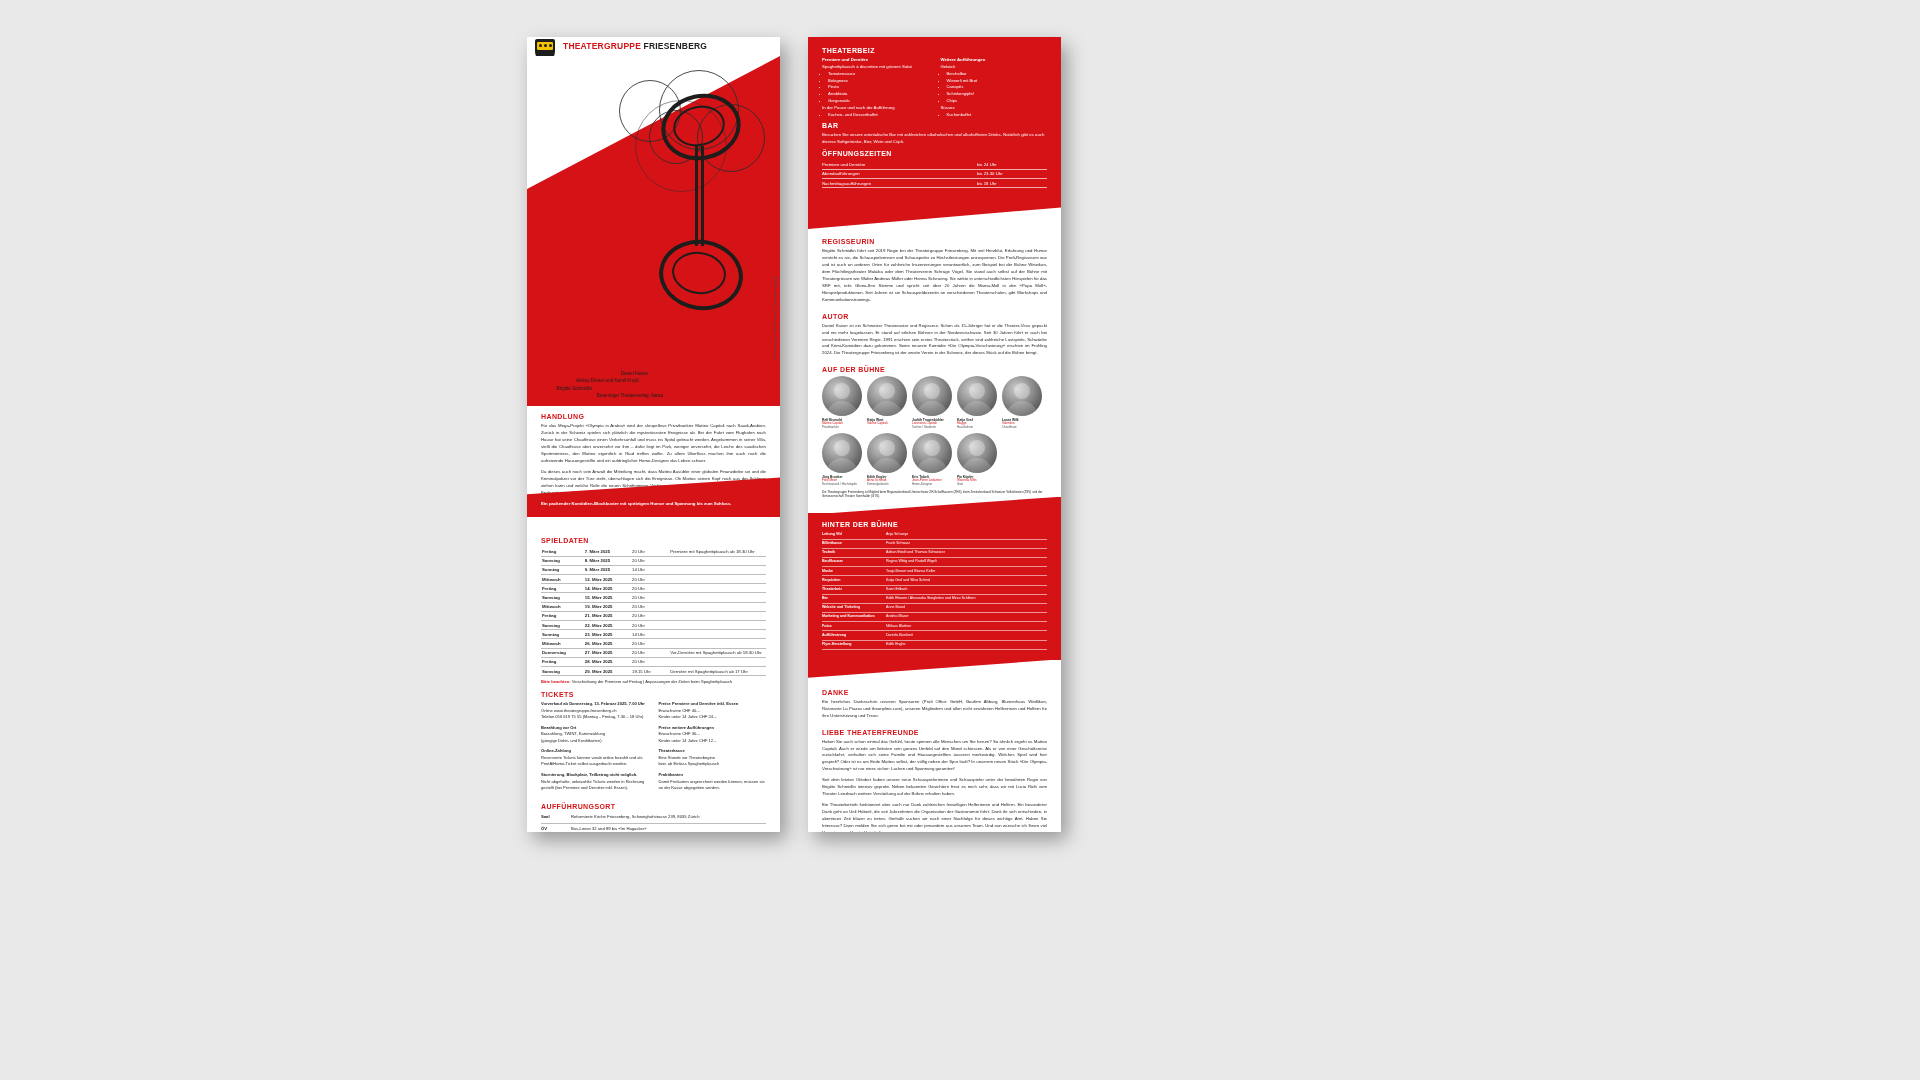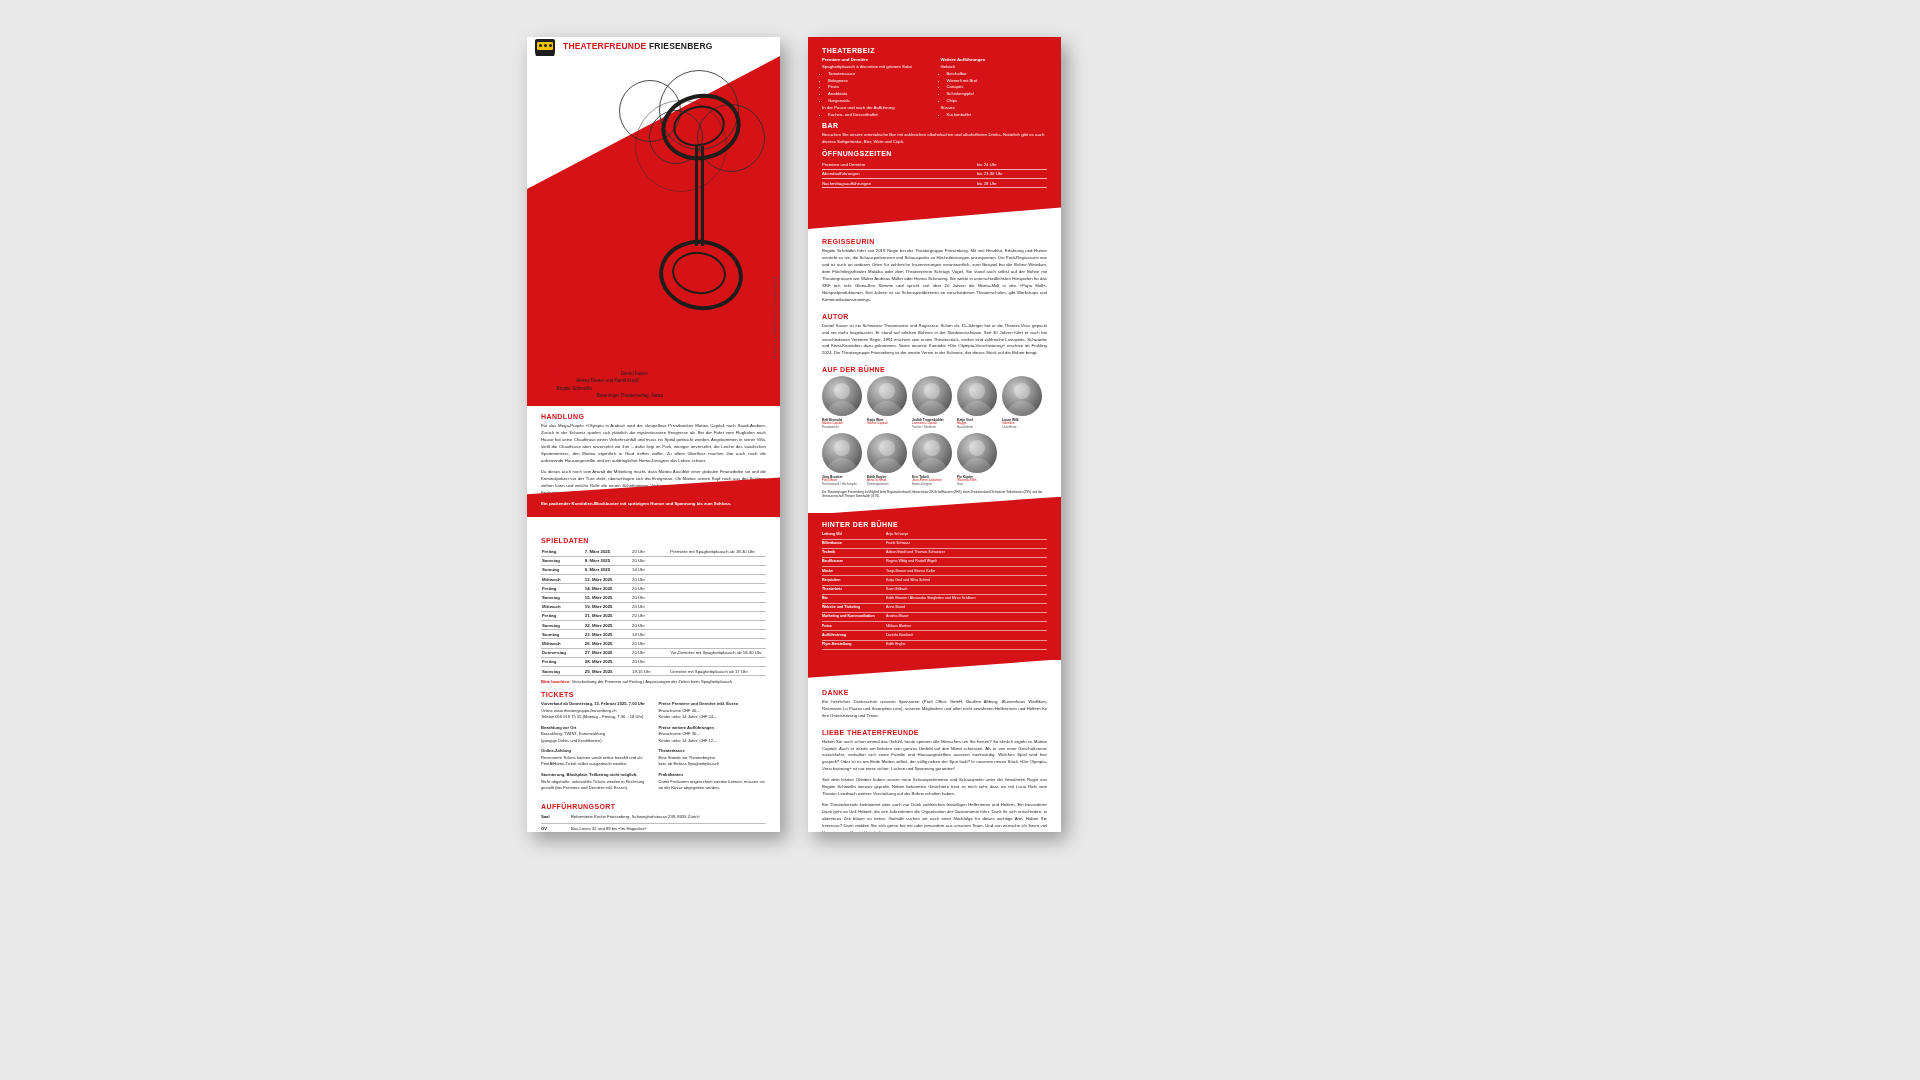--- a/index.html
+++ b/index.html
@@ -152,21 +152,21 @@
   <div class="page page-left">
 
     <div class="masthead">
       <div class="crest">
         <div class="c-in"></div>
         <div class="c-dot" style="left:4px"></div>
         <div class="c-dot" style="left:9px"></div>
         <div class="c-dot" style="left:14px"></div>
       </div>
       <div class="logo-txt">
-        <span class="t1">THEATERFREUNDE</span>
+        <span class="t1">THEATERGRUPPE</span>
         <span class="t2">FRIESENBERG</span>
       </div>
     </div>
 
     <div class="hero">
       <div class="hero-red"></div>
       <div class="hero-white-wedge"></div>
 
       <div class="rings">
         <div class="ring" style="left:0;top:10px;width:60px;height:60px;"></div>

